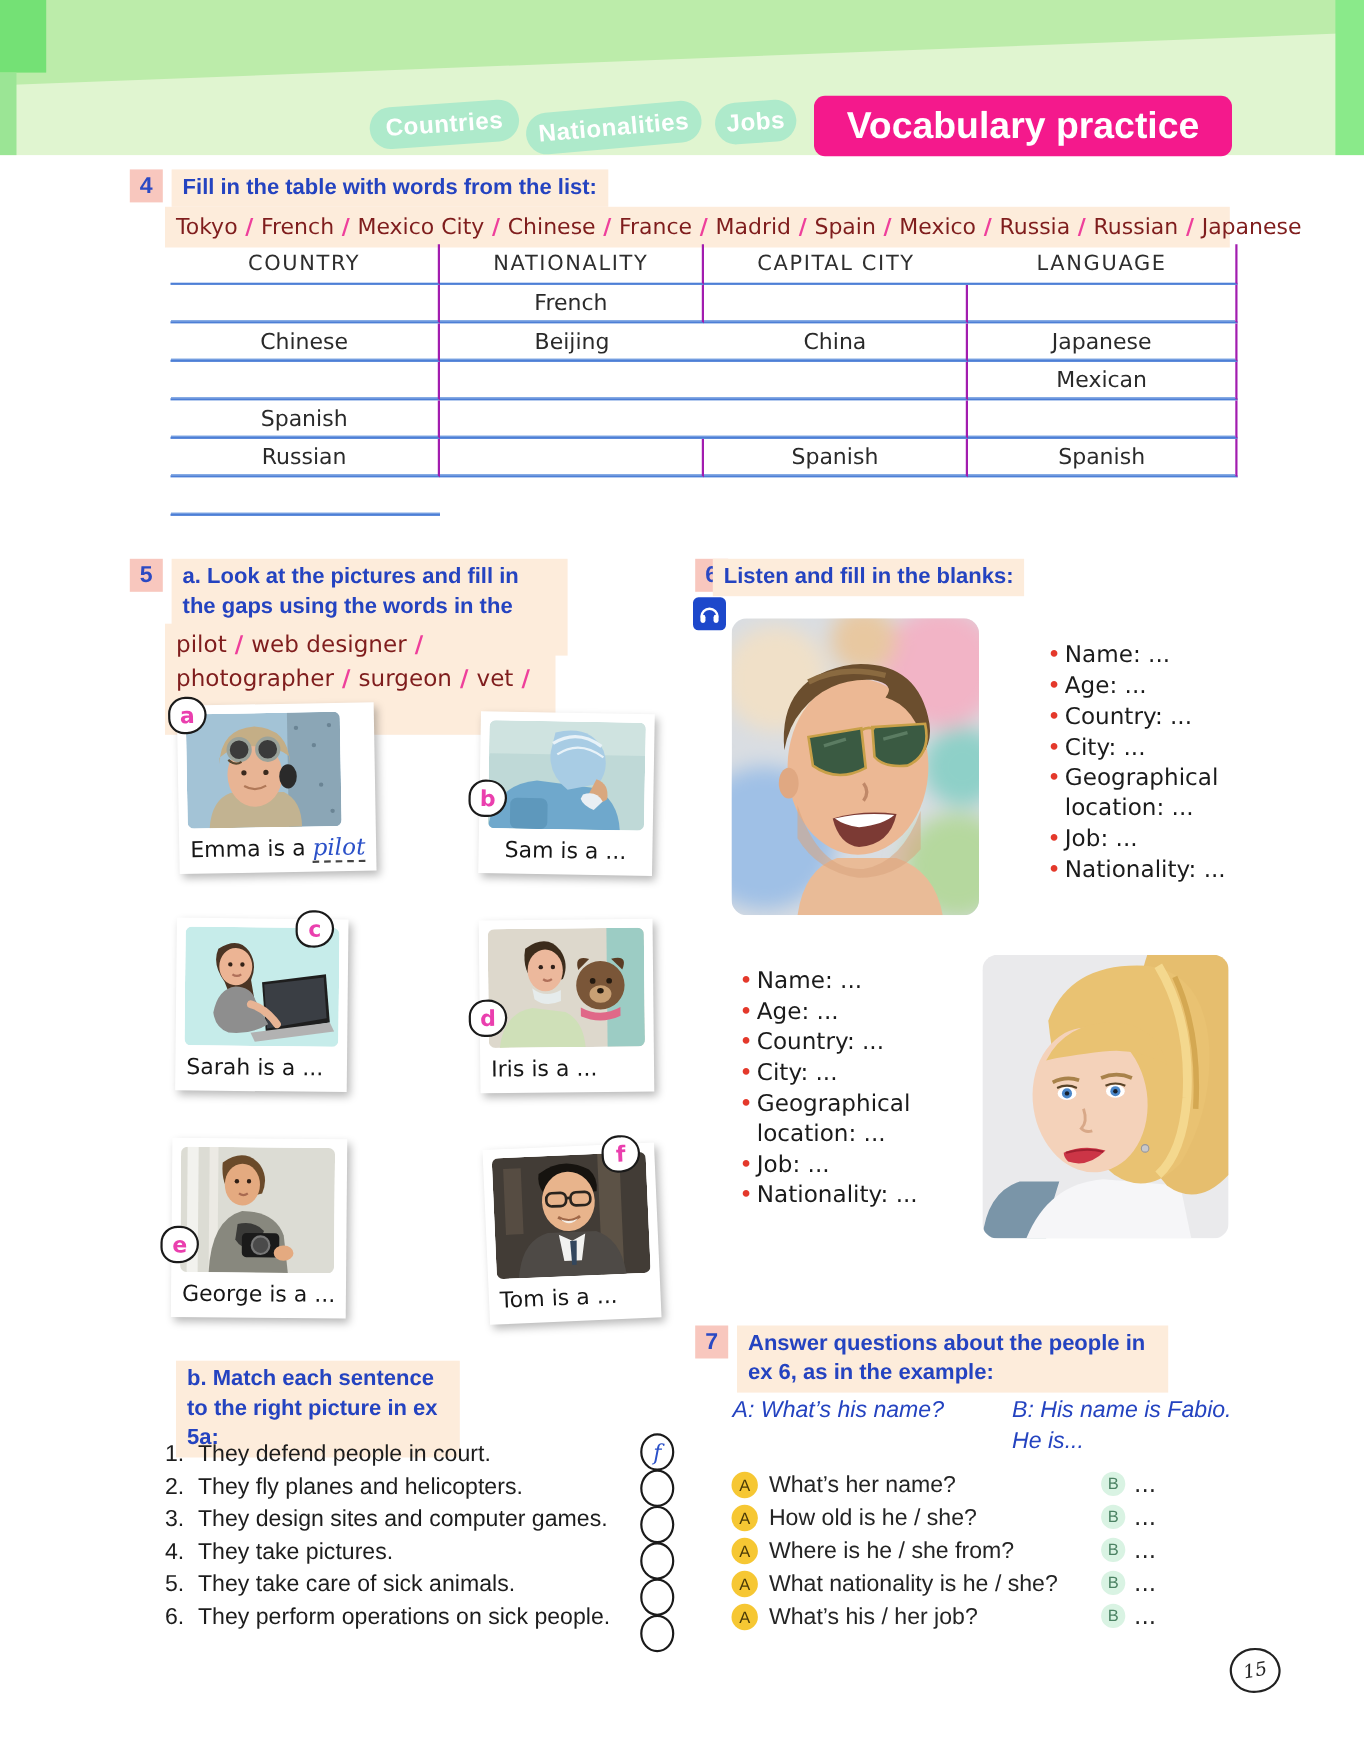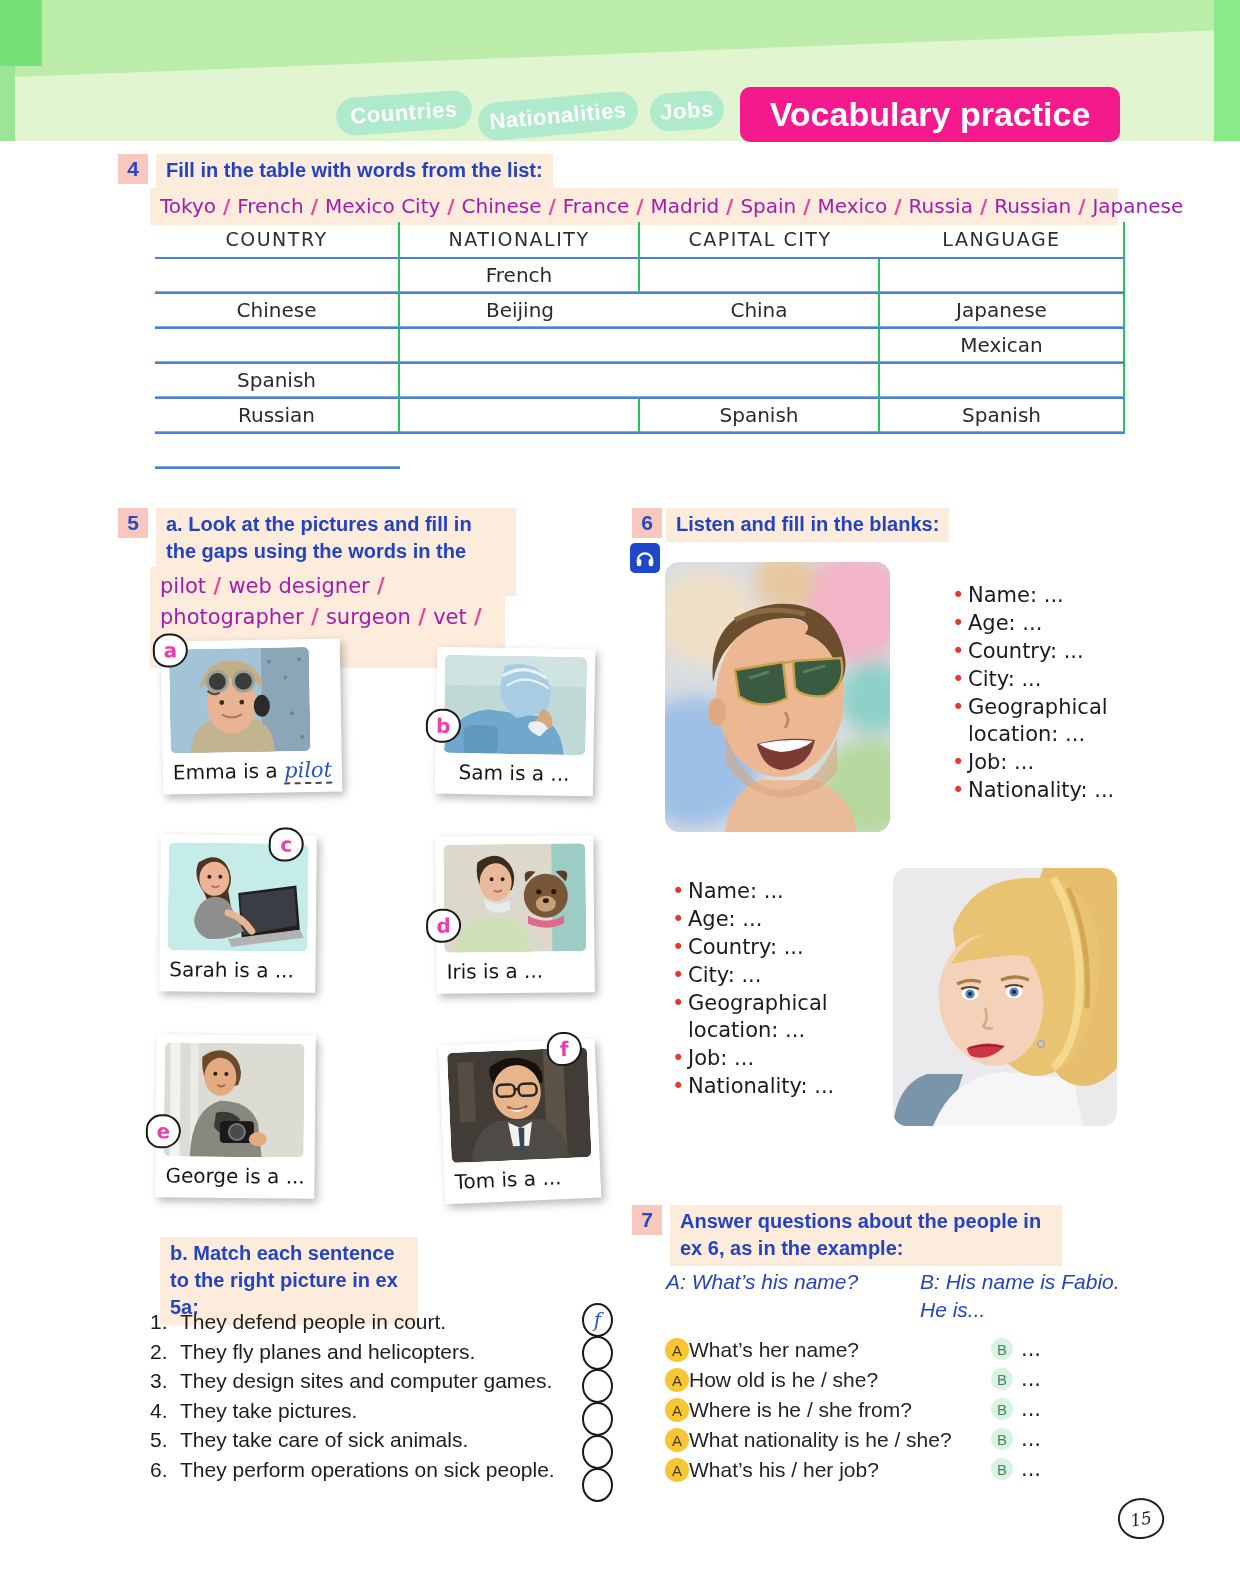--- a/index.html
+++ b/index.html
@@ -27,33 +27,33 @@
 
   
   .ex-num{position:absolute;width:30px;height:30px;background:#f8c7be;color:#2b49c3;
         display:flex;align-items:center;justify-content:center;
         font-family:"Liberation Sans",sans-serif;font-weight:bold;font-size:21px;}
   .ex-title{position:absolute;background:#fdecdb;color:#2443c0;
         font-family:"Liberation Sans",sans-serif;font-weight:bold;font-size:20px;
         line-height:27px;padding:3px 10px 4px 10px;}
 
   
-  .wordlist{position:absolute;background:#fdecdb;color:#a21caf;font-size:20px;
+  .wordlist{position:absolute;background:#fdecdb;color:#7f1d1d;font-size:20px;
         padding:4px 10px;line-height:29px;}
   .wordlist .w::after{content:" / ";color:#ee3f9b;font-weight:bold;}
   .wordlist .w:last-child::after{content:"";}
 
   
   .vtable{position:absolute;left:155px;top:222px;width:970px;display:grid;
           grid-template-columns:245px 240px 240px 245px;}
   .vtable .hc{height:35px;line-height:35px;text-align:center;font-size:19px;letter-spacing:1.5px;
           color:#2e2e2e;border-bottom:2px solid #4d7fd6;}
   .vtable .c{height:33px;line-height:33px;text-align:center;font-size:20px;color:#2a2a2a;
           border-bottom:2px solid #4d7fd6;box-shadow:inset 0 -8px 0 -7px #86abe4;}
-  .vtable .vr{border-right:2px solid #22c55e;}
+  .vtable .vr{border-right:2px solid #a21caf;}
 
   
   .polaroid{position:absolute;background:#ffffff;padding:8px 8px 2px 8px;
         box-shadow:3px 4px 8px rgba(0,0,0,.28);}
   .polaroid .ph{border-radius:6px;overflow:hidden;display:block;}
   .polaroid .cap{font-size:20px;color:#161616;padding:7px 2px 8px 2px;white-space:nowrap;}
   .cap .ans{color:#2a50c8;font-style:italic;font-size:21px;border-bottom:2px dashed #444;
         font-family:"DejaVu Serif",serif;}
   .cap .ans:empty{display:none;border:none;}
   .letter-badge{position:absolute;width:31px;height:30px;background:#ffffff;
@@ -71,21 +71,21 @@
   .blist .bt{flex:1;}
 
   
   .ex7-ab{position:absolute;color:#2443c0;font-family:"Liberation Sans",sans-serif;
         font-style:italic;font-size:21px;line-height:28px;}
   .qa{position:absolute;left:665px;top:1338px;}
   .qa-row{display:flex;align-items:flex-start;margin-bottom:6px;height:24px;}
   .qa-badge-a{width:24px;height:24px;border-radius:50%;background:#f6c733;flex:none;
         display:flex;align-items:center;justify-content:center;
         color:#4a3a08;font-size:15px;font-family:"Liberation Sans",sans-serif;}
-  .qa-q{width:302px;font-size:21px;line-height:24px;color:#242424;
+  .qa-q{width:302px;margin-left:10px;font-size:21px;line-height:24px;color:#242424;
         font-family:"Liberation Sans",sans-serif;}
   .qa-badge-b{width:22px;height:22px;border-radius:50%;background:#d9f3e3;flex:none;
         display:flex;align-items:center;justify-content:center;
         color:#4c8364;font-size:15px;font-family:"Liberation Sans",sans-serif;}
   .qa-dots{margin-left:8px;font-size:21px;line-height:22px;color:#242424;}
 
   
   .sentences{position:absolute;left:150px;top:1310px;}
   .s-row{display:flex;font-size:21px;line-height:24px;color:#1d1d1d;margin-bottom:5.5px;
         font-family:"Liberation Sans",sans-serif;}
@@ -319,21 +319,21 @@
       </svg>
     </div>
     <div class="letter-badge" style="left:108px;top:-8px;">f</div>
     <div class="cap">
       <span>Tom is a ...</span>
       
     </div>
   </div>
 
   <div class="ex-num" style="left:632px;top:508px;">6</div>
-  <div class="ex-title" style="left:666px;top:508px;">Listen and fill in the blanks:</div>
+  <div class="ex-title" style="left:648px;top:508px;">Listen and fill in the blanks:</div>
   <div class="audio-icon">
     <svg width="22" height="22" viewBox="0 0 24 24">
       <path d="M4 15 a8 8 0 0 1 16 0" fill="none" stroke="#ffffff" stroke-width="2.4"></path>
       <rect x="3" y="13" width="5" height="8" rx="2.4" fill="#ffffff"></rect>
       <rect x="16" y="13" width="5" height="8" rx="2.4" fill="#ffffff"></rect>
     </svg>
   </div>
 
   <div class="listen-photo" style="left:665px;top:562px;width:225px;height:270px;">
     <svg width="225" height="270" viewBox="0 0 225 270">

